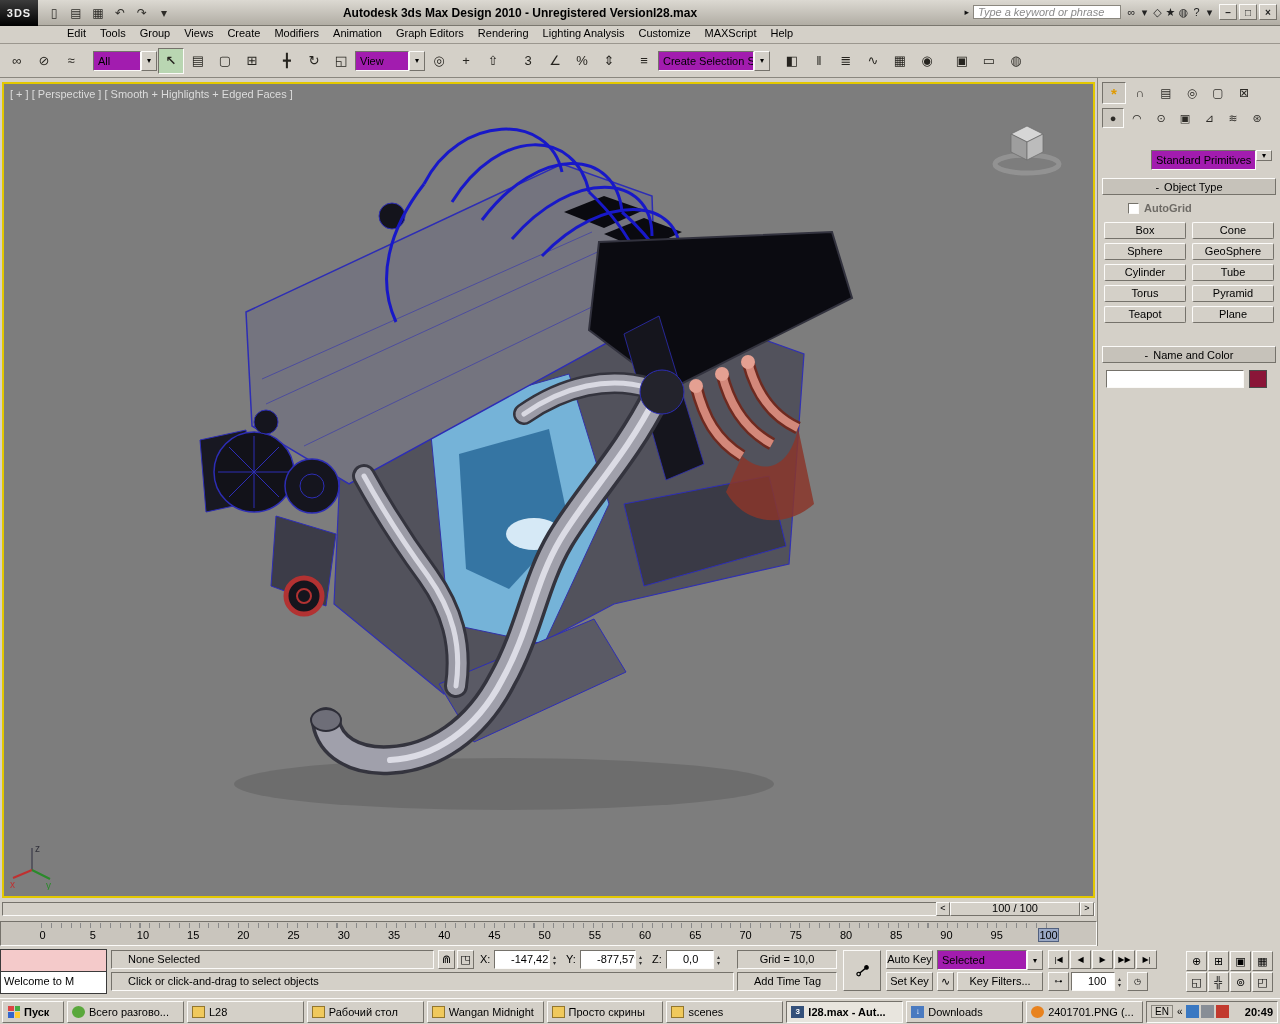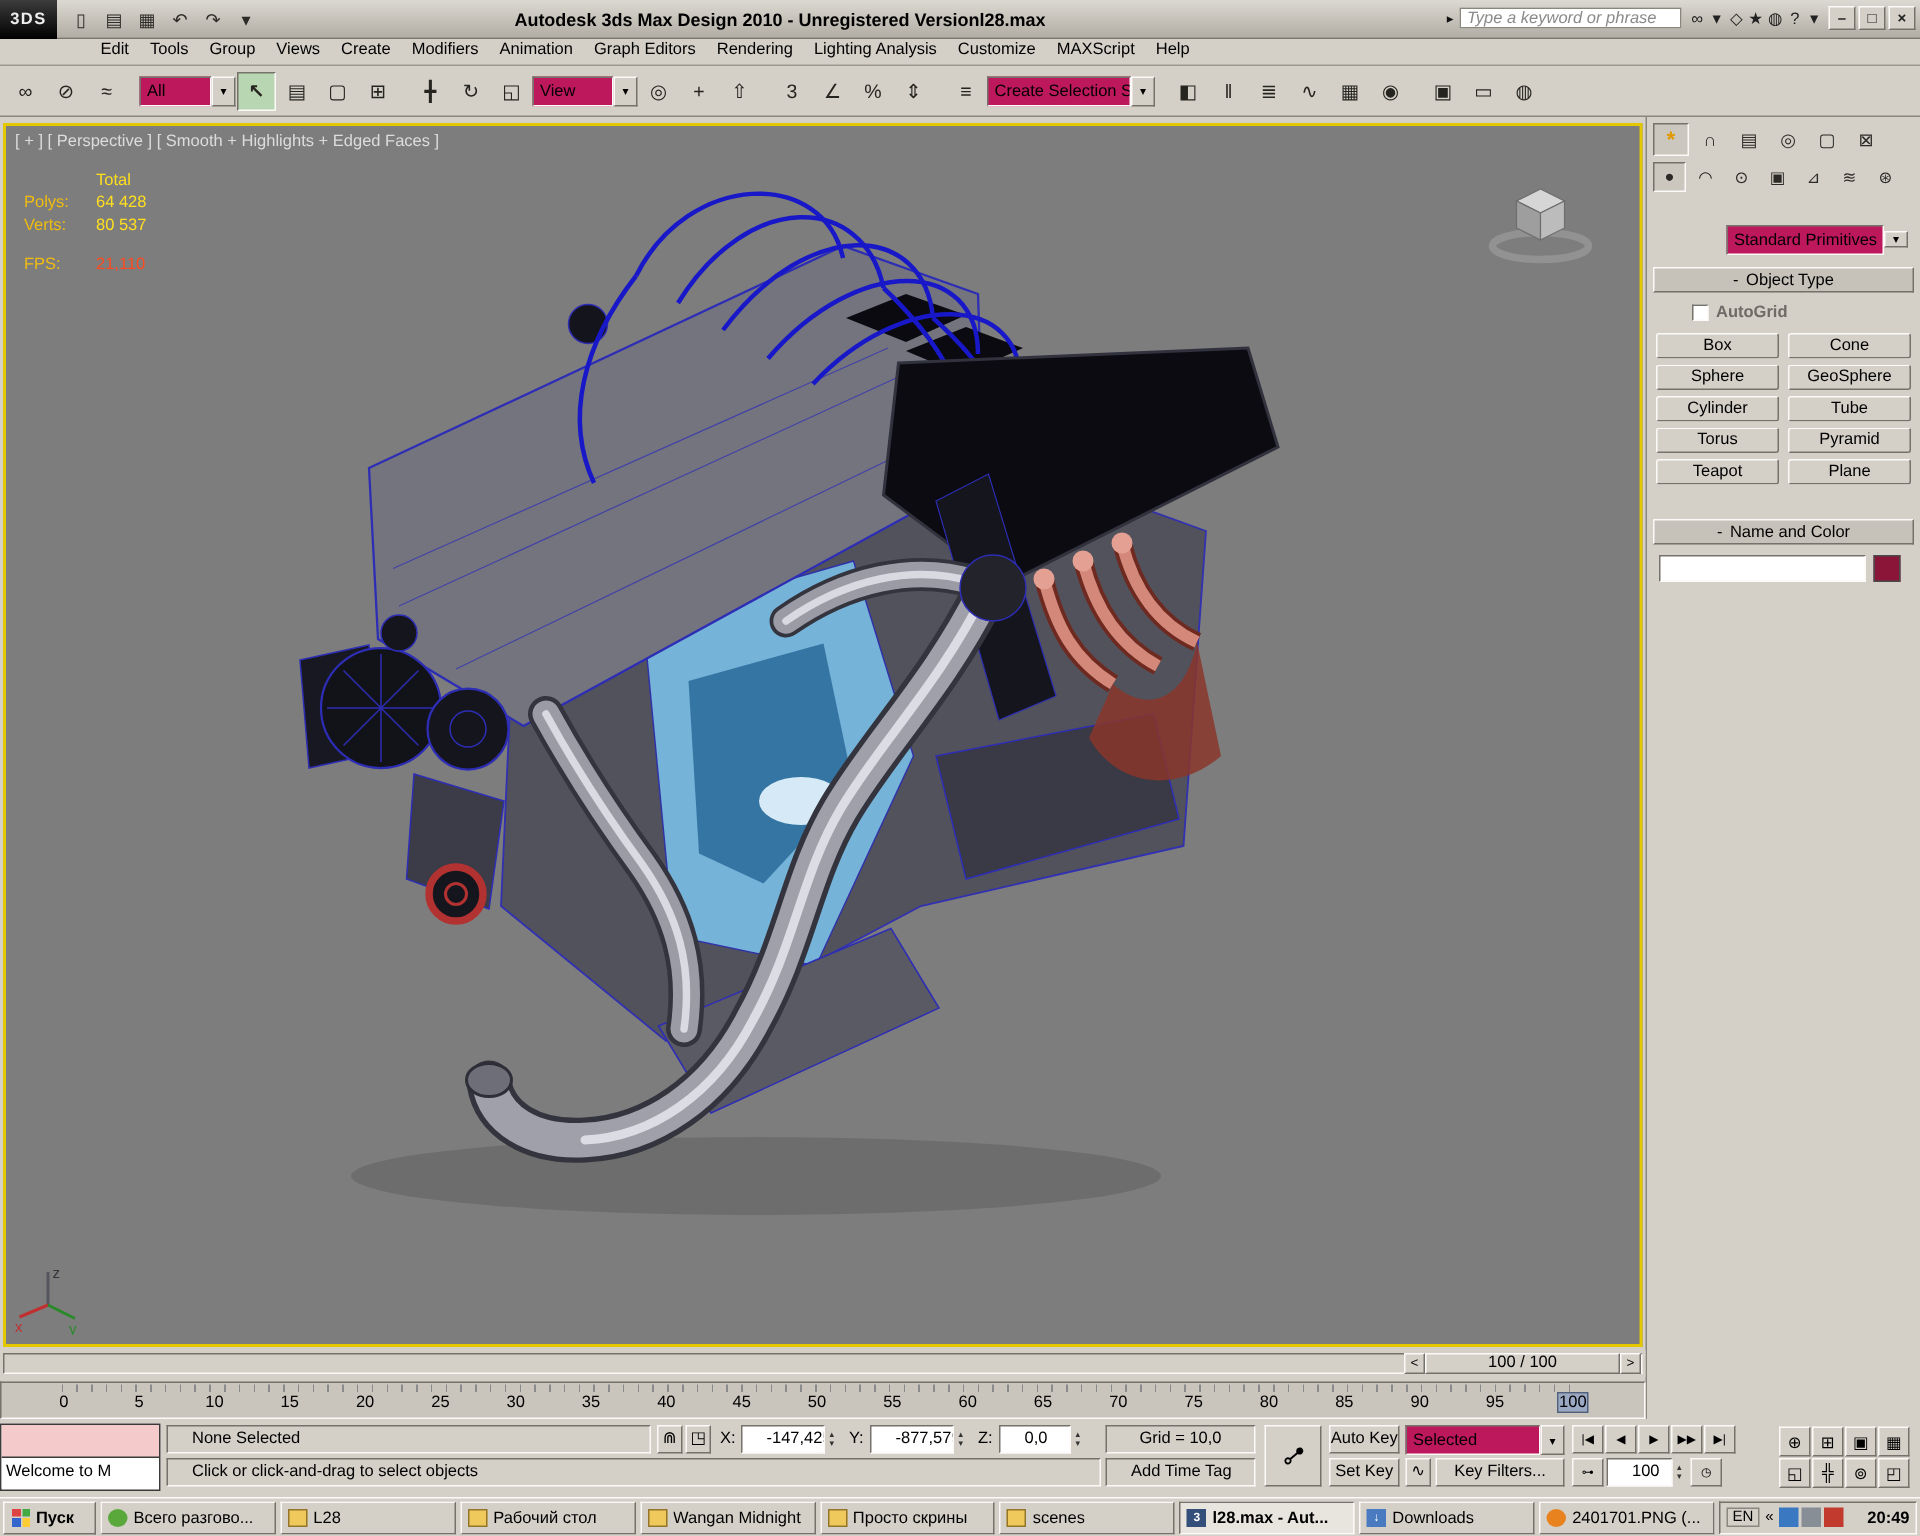--- a/index.html
+++ b/index.html
@@ -30,21 +30,21 @@
   #menubar{position:absolute;left:0;top:26px;width:1280px;height:18px;background:#d4d0c8;border-bottom:1px solid #9b978f;display:flex;align-items:flex-start;padding-left:60px;}
   .menu-item{padding:1px 7px;white-space:nowrap;}
 
   
   #toolbar{position:absolute;left:0;top:44px;width:1280px;height:34px;background:#d4d0c8;border-bottom:1px solid #8a877f;display:flex;align-items:center;padding:0 4px;}
   #toolbar-items{display:flex;align-items:center;gap:1px;width:100%;}
   .tb-icon{width:26px;height:26px;display:flex;align-items:center;justify-content:center;font-size:13px;color:#26241f;border:1px solid transparent;flex:none;}
   .tb-icon.on{border-color:#75726b #fbfaf8 #fbfaf8 #75726b;background:#b9d6b2;font-weight:bold;}
   .tb-sep{width:7px;height:26px;flex:none;}
   .tb-dd{height:20px;display:flex;align-items:stretch;flex:none;}
-  .dd-val{display:block;flex:1;line-height:18px;padding:0 4px;background:#be185d;border:1px solid;border-color:#75726b #fbfaf8 #fbfaf8 #75726b;white-space:nowrap;overflow:hidden;font-size:11px;}
+  .dd-val{display:block;flex:1;line-height:18px;padding:0 4px;background:#a21caf;border:1px solid;border-color:#75726b #fbfaf8 #fbfaf8 #75726b;white-space:nowrap;overflow:hidden;font-size:11px;}
   .dd-btn{width:16px;background:#d4d0c8;border:1px solid;border-color:#fbfaf8 #75726b #75726b #fbfaf8;font-size:8px;display:flex;align-items:center;justify-content:center;flex:none;}
 
   
   #viewport{position:absolute;left:2px;top:82px;width:1093px;height:816px;background:#7d7d7d;border:2px solid #e3c800;overflow:hidden;}
   #engine{position:absolute;left:0;top:0;}
   .vp-label{position:absolute;left:6px;top:4px;color:#dcdcdc;font-size:11px;}
   .vp-stats{position:absolute;left:12px;top:30px;display:grid;grid-template-columns:36px auto;column-gap:12px;row-gap:3px;color:#f0bc10;}
   .vp-stats .val{color:#ffdf1e;}
   .vp-stats .fps{color:#ff4a1e;}
   .viewcube{position:absolute;right:26px;top:36px;}
@@ -63,21 +63,21 @@
   .tick:last-child{background:#9aa8c4;outline:1px solid #51607e;}
 
   
   #cmdpanel{position:absolute;left:1097px;top:78px;width:183px;height:868px;background:#d4d0c8;border-left:1px solid #8a877f;}
   #panel-tabs{position:absolute;left:4px;top:4px;display:flex;gap:2px;}
   #panel-cats{position:absolute;left:4px;top:30px;display:flex;gap:2px;}
   .cp-ic{width:24px;height:22px;display:flex;align-items:center;justify-content:center;font-size:12px;color:#2c2a26;border:1px solid transparent;}
   .cp-ic.sm{width:22px;height:20px;font-size:11px;}
   .cp-ic.on{border-color:#75726b #fbfaf8 #fbfaf8 #75726b;background:#cbc7bf;}
   #panel-tabs .cp-ic.on{color:#e09a00;font-weight:bold;font-size:15px;}
-  .cp-dd{position:absolute;left:8px;right:8px;top:72px;height:19px;display:flex;align-items:center;padding-left:45px;}
+  .cp-dd{position:absolute;left:8px;right:8px;top:72px;height:19px;display:flex;align-items:flex-start;padding-left:45px;}
   .rollout{position:absolute;left:4px;right:4px;height:17px;background:#c6c2ba;border:1px solid;border-color:#fbfaf8 #75726b #75726b #fbfaf8;display:flex;align-items:center;justify-content:center;gap:5px;}
   .autogrid-row{position:absolute;left:30px;top:124px;display:flex;align-items:center;gap:5px;color:#6e6b66;font-weight:bold;}
   .chk{width:11px;height:11px;display:inline-block;}
   .ot-grid{position:absolute;left:6px;right:6px;top:144px;display:grid;grid-template-columns:1fr 1fr;gap:4px 6px;}
   .obj-btn{height:17px;text-align:center;line-height:15px;border:1px solid;border-color:#fbfaf8 #75726b #75726b #fbfaf8;background:#d4d0c8;border-radius:2px;}
   .nc-row{position:absolute;left:8px;top:292px;display:flex;gap:5px;align-items:center;}
   .nc-input{width:138px;height:18px;border:1px solid;border-color:#75726b #fbfaf8 #fbfaf8 #75726b;background:#fff;padding:0 3px;font-size:11px;}
   .swatch{width:18px;height:18px;border:1px solid #4a4a4a;display:inline-block;}
 
   
@@ -273,32 +273,20 @@
         <path d="M360,392 C382,432 402,462 424,492 C448,526 458,560 452,602" stroke="#9b9ba6" stroke-width="18"></path>
         <path d="M360,392 C382,432 402,462 424,492 C448,526 458,560 452,602" stroke="#dadae3" stroke-width="5"></path>
         <path d="M652,312 C622,372 582,412 556,456 C530,500 526,546 498,596 C472,646 430,674 386,676 C350,678 326,662 322,638" stroke="#34343e" stroke-width="30"></path>
         <path d="M652,312 C622,372 582,412 556,456 C530,500 526,546 498,596 C472,646 430,674 386,676 C350,678 326,662 322,638" stroke="#a0a0ab" stroke-width="23"></path>
         <path d="M652,312 C622,372 582,412 556,456 C530,500 526,546 498,596 C472,646 430,674 386,676" stroke="#dcdce5" stroke-width="6"></path>
       </g>
       <circle cx="658" cy="308" r="22" fill="#23232c" stroke="#2d2db5"></circle>
       <ellipse cx="322" cy="636" rx="15" ry="11" fill="#6e6e78" stroke="#2e2e38" stroke-width="2"></ellipse>
     </svg>
     <div class="vp-label">[ + ] [ Perspective ] [ Smooth + Highlights + Edged Faces ]</div>
-    <div class="vp-stats">
-      <span></span>
-        <span class="val">Total</span>
-      <span>Polys:</span>
-        <span class="val">64 428</span>
-      <span>Verts:</span>
-        <span class="val">80 537</span>
-      <span style="height:8px"></span>
-        <span></span>
-      <span>FPS:</span>
-        <span class="fps">21,110</span>
-    </div>
     <svg class="viewcube" width="80" height="60" viewBox="0 0 80 60">
       <ellipse cx="40" cy="44" rx="32" ry="9" fill="none" stroke="#9a9a9a" stroke-width="5" opacity="0.75"></ellipse>
       <path d="M24,14 L40,6 L56,14 L40,22 Z" fill="#d6d6d6" stroke="#6e6e6e" stroke-width="0.8"></path>
       <path d="M24,14 L40,22 L40,40 L24,32 Z" fill="#9e9e9e" stroke="#6e6e6e" stroke-width="0.8"></path>
       <path d="M40,22 L56,14 L56,32 L40,40 Z" fill="#bcbcbc" stroke="#6e6e6e" stroke-width="0.8"></path>
     </svg>
     <svg class="axis" width="46" height="50" viewBox="0 0 46 50">
       <line x1="24" y1="30" x2="24" y2="8" stroke="#55555e" stroke-width="2"></line>
       <line x1="24" y1="30" x2="5" y2="38" stroke="#c03030" stroke-width="2"></line>
       <line x1="24" y1="30" x2="42" y2="39" stroke="#2a8a2a" stroke-width="2"></line>

